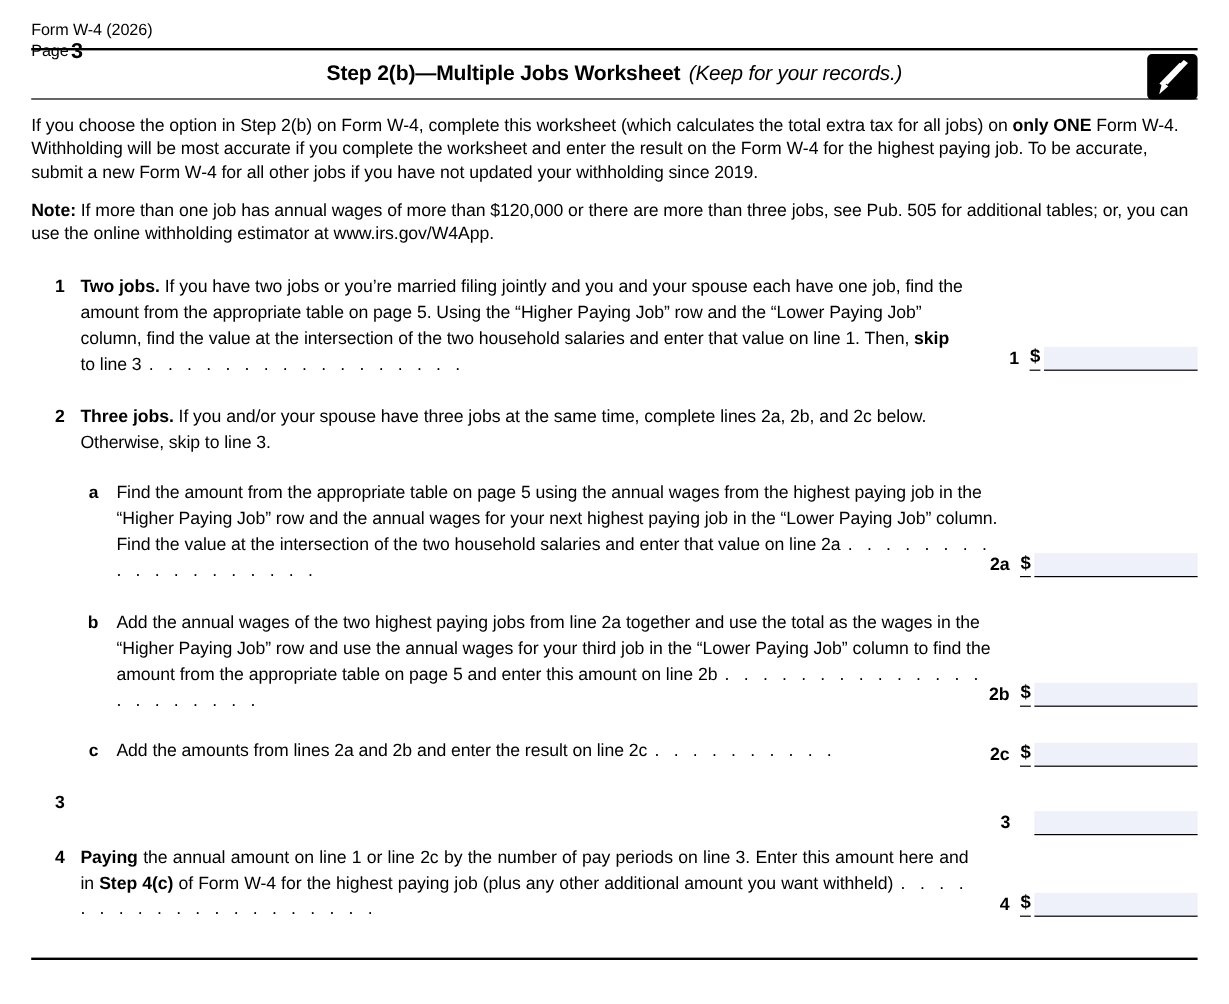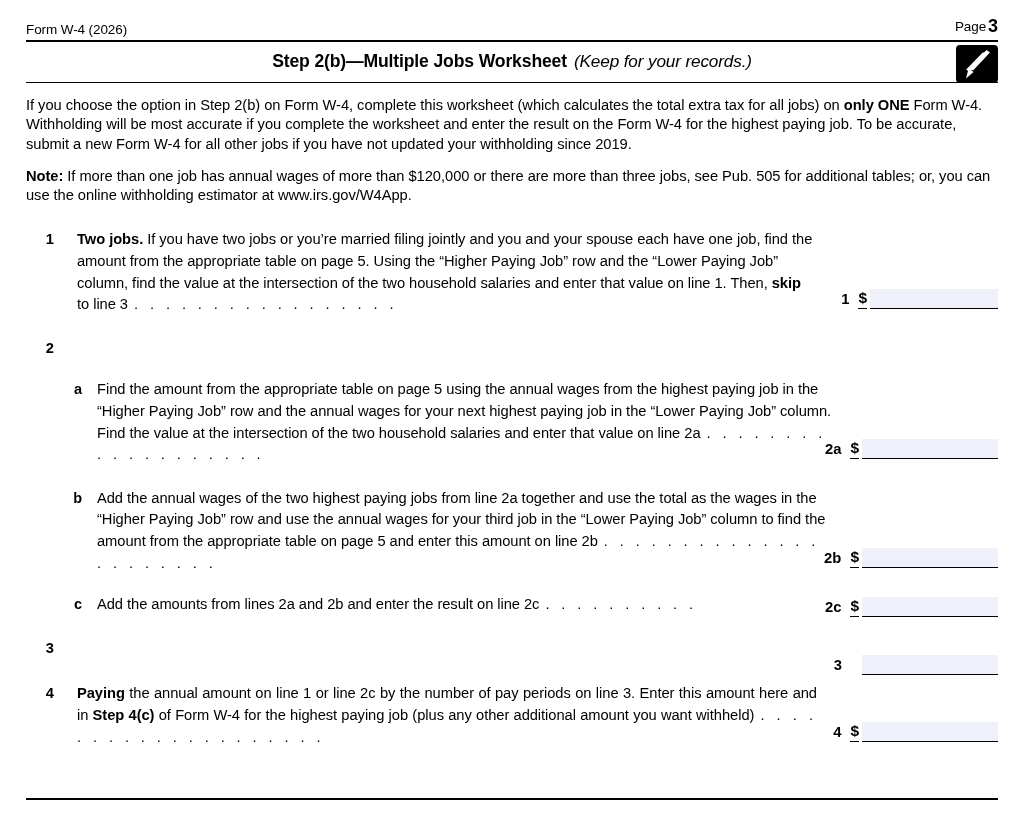--- a/index.html
+++ b/index.html
@@ -22,23 +22,23 @@
     width: 1024px;
     height: 837px;
     box-sizing: border-box;
     padding: 0 26px;
   }
 
   
   .hdr-row {
     display: flex;
     justify-content: space-between;
-    align-items: flex-end;
     padding-top: 17px;
     height: 20px;
+    flex-direction: column;
   }
   .hdr-left {
     font-size: 13.5px;
     letter-spacing: -0.1px;
   }
   .hdr-right {
     font-size: 13.5px;
     letter-spacing: -0.1px;
   }
   .hdr-right .pageno {
@@ -117,21 +117,21 @@
     font-size: 14.7px;
     line-height: 21.6px;
     padding-right: 0;
   }
   .item .num.sub {
     width: 56px;
     flex: 0 0 56px;
     font-size: 14.5px;
   }
   .item .body {
-    margin-left: 23px;
+    margin-left: 13px;
     line-height: 21.6px;
     font-size: 14.7px;
     letter-spacing: -0.05px;
   }
   .item .body.sub {
     margin-left: 15px;
     width: 738px;
   }
   .item .body.main {
     width: 740px;
@@ -232,20 +232,23 @@
       </div>
       <div class="fieldrow" style="top:58px;">
         <div class="flabel">1</div>
         <div class="dollar">$</div>
         <div class="fbox"></div>
       </div>
     </div>
 
     <div class="item" style="margin-top:22px;">
       <div class="num">2</div>
+      <div class="body main">
+        <b>Three jobs.</b><span> If you and/or your spouse have three jobs at the same time, complete lines 2a, 2b, and 2c below. Otherwise, skip to line 3.</span>
+      </div>
     </div>
 
     <div class="item" style="margin-top:20px;">
       <div class="num sub">a</div>
       <div class="body sub">
         <span>Find the amount from the appropriate table on page 5 using the annual wages from the highest paying job in the “Higher Paying Job” row and the annual wages for your next highest paying job in the “Lower Paying Job” column. Find the value at the intersection of the two household salaries and enter that value on line 2a</span><span class="lead">. . . . . . . . . . . . . . . . . . . </span>
       </div>
       <div class="fieldrow" style="top:58px;">
         <div class="flabel">2a</div>
         <div class="dollar">$</div>

